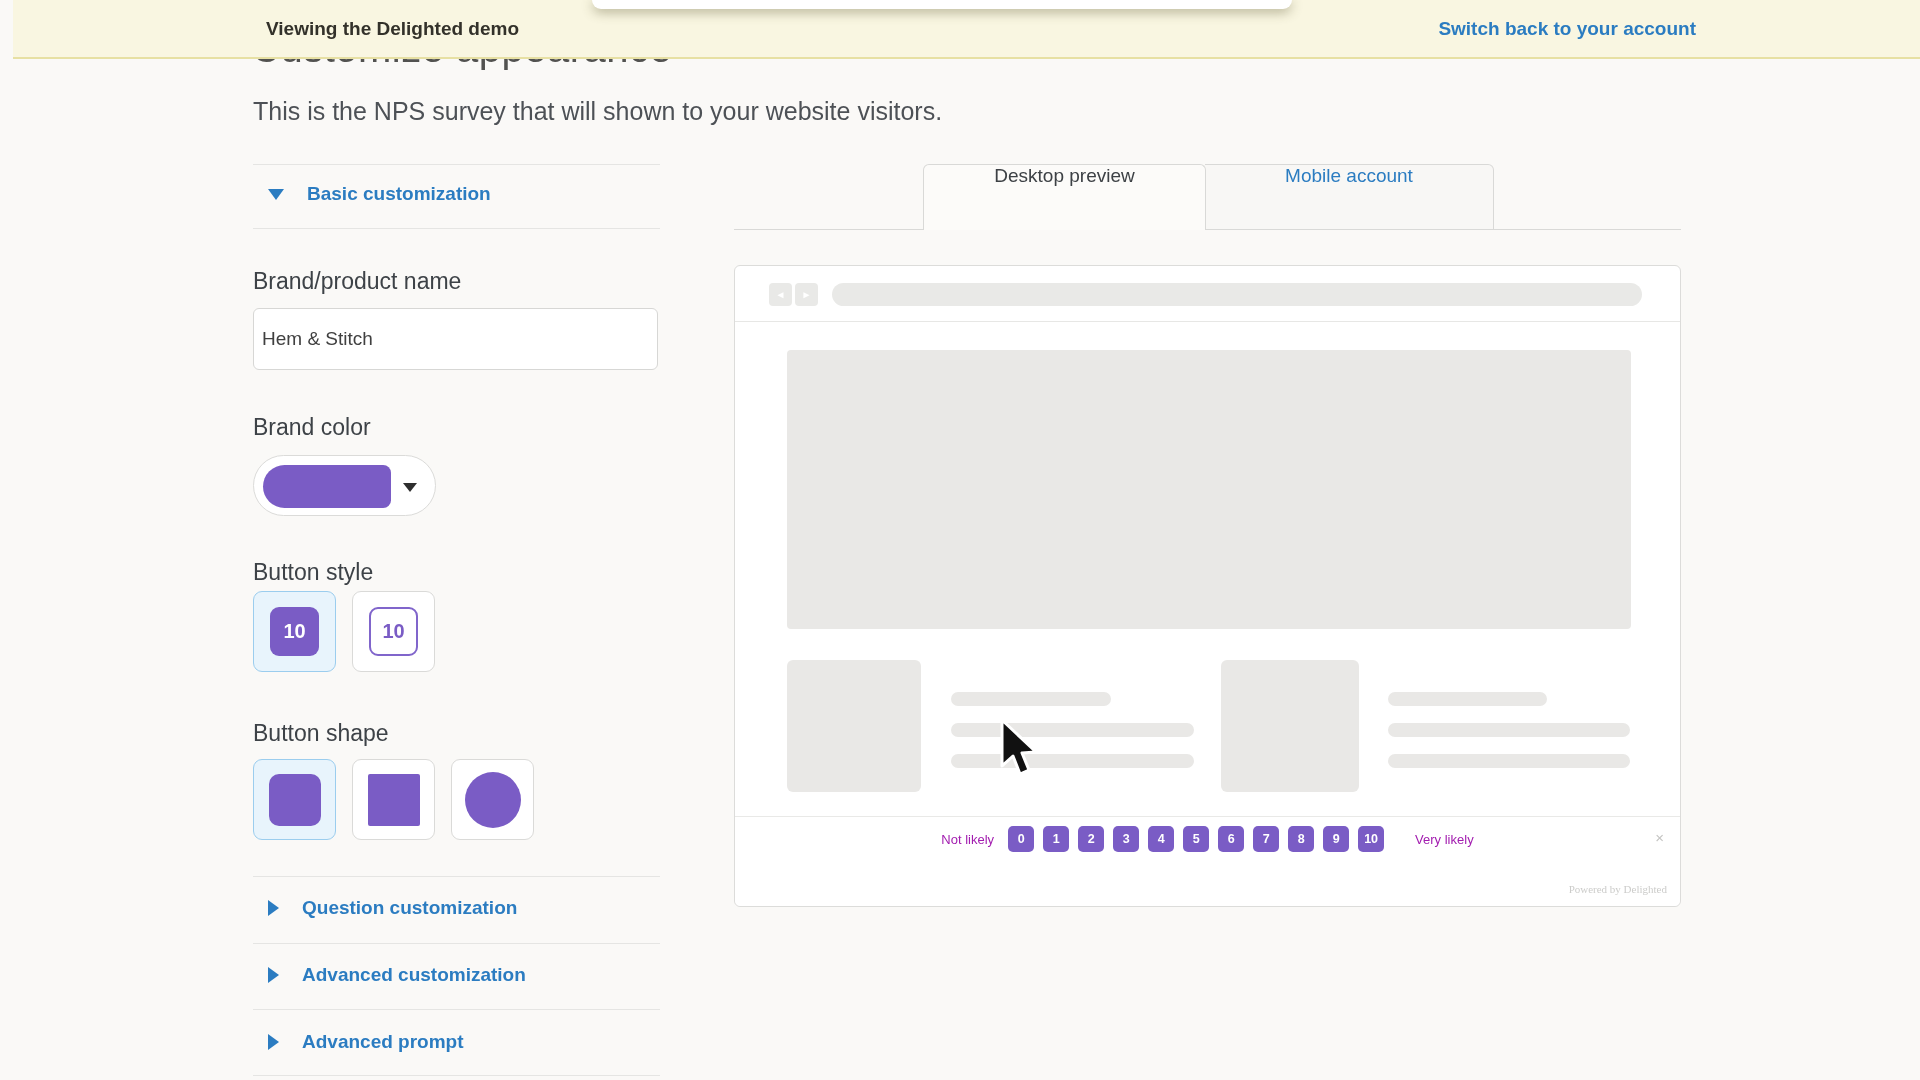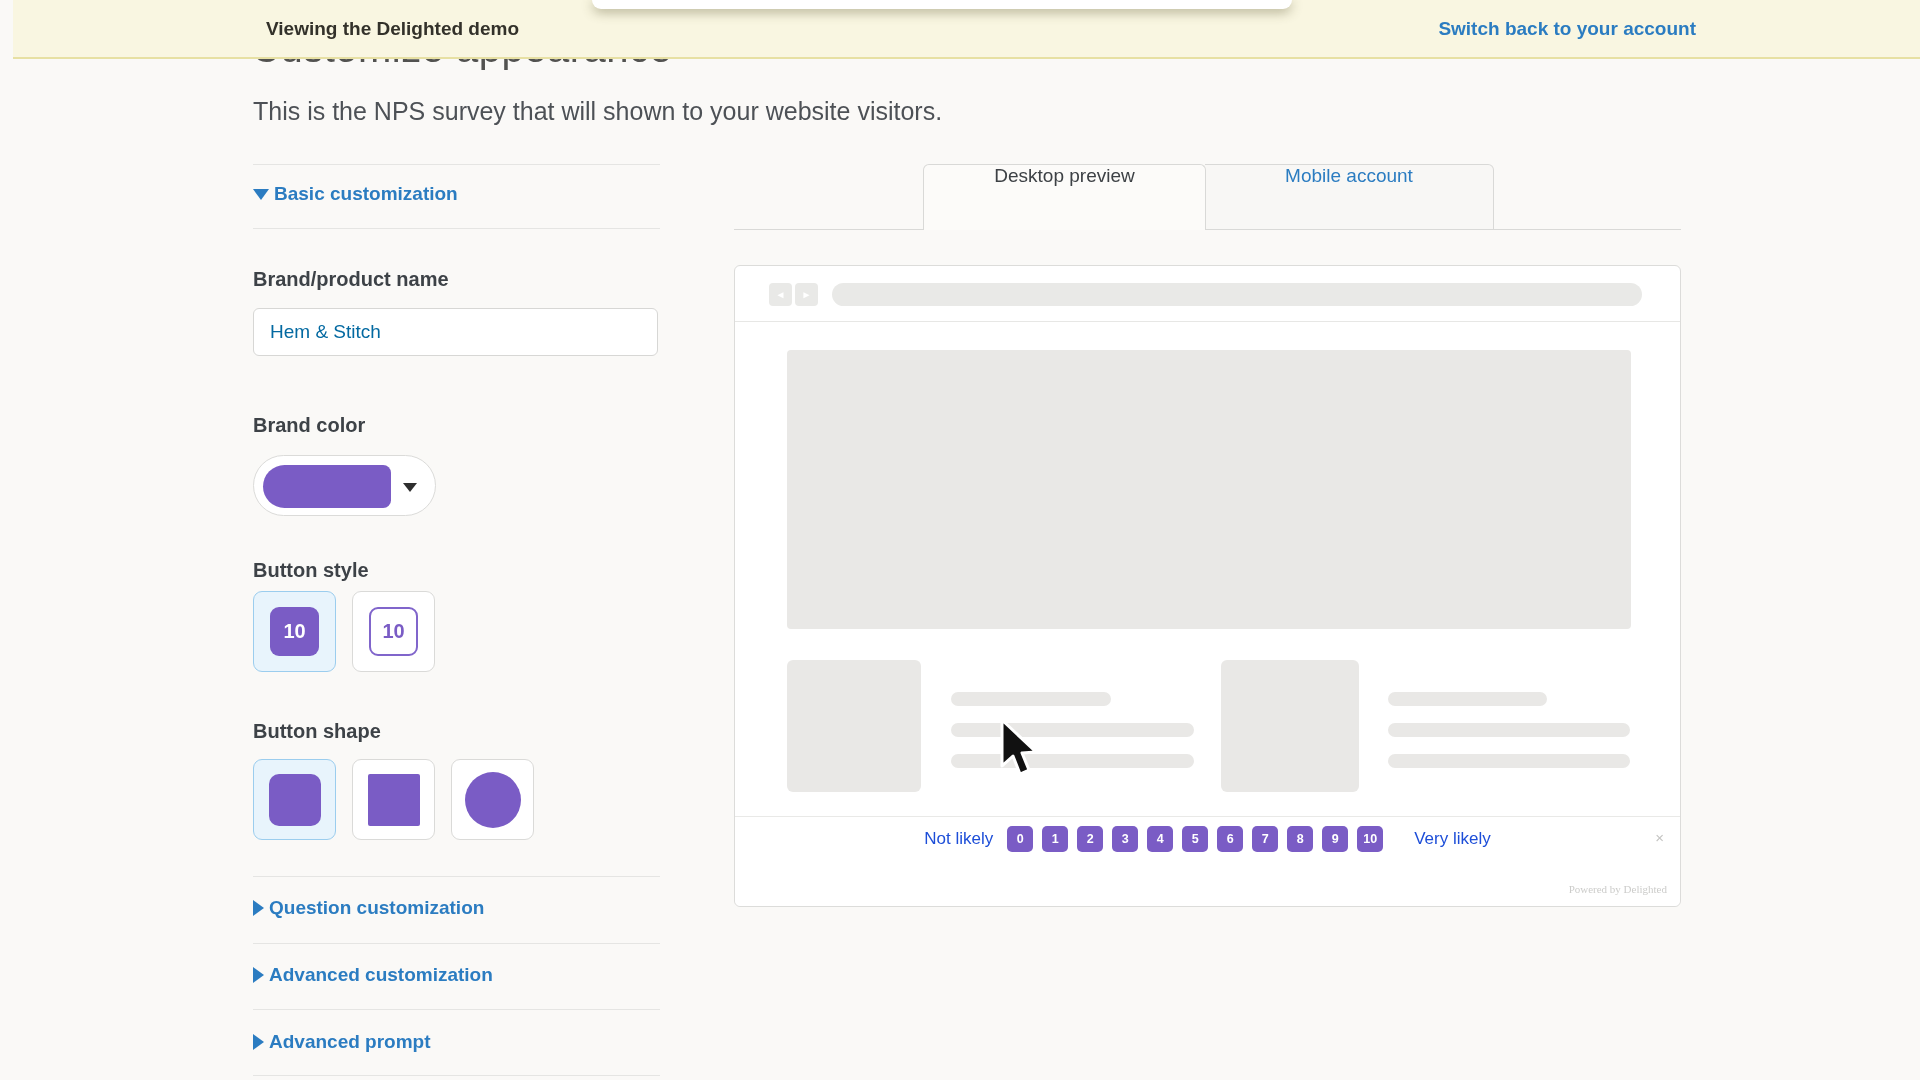--- a/index.html
+++ b/index.html
@@ -27,32 +27,32 @@
 
   
   .page-title {
     position:absolute; left:251px; top:26px; z-index:1;
     font-size:40px; font-weight:500; color:#525250; letter-spacing:.5px;
   }
   .page-subtitle { position:absolute; left:253px; top:97px; font-size:25px; color:#4d5156; }
 
   
   .divider { position:absolute; left:253px; width:407px; height:1px; background:#e5e5e3; }
-  .section-row { position:absolute; left:253px; display:flex; align-items:center; gap:5px; cursor:pointer; }
+  .section-row { position:absolute; left:268px; display:flex; align-items:center; gap:23px; cursor:pointer; }
   .section-label { font-size:19px; font-weight:bold; color:#2b7cc1; }
   .tri-down { width:0; height:0; border-left:8px solid transparent; border-right:8px solid transparent; border-top:11px solid #2b7cc1; }
   .tri-right { width:0; height:0; border-top:8px solid transparent; border-bottom:8px solid transparent; border-left:11px solid #2b7cc1; }
 
-  .field-label { position:absolute; left:253px; font-size:20px; font-weight:700; color:#3d4247; }
+  .field-label { position:absolute; left:253px; font-size:23px; font-weight:400; color:#3d4247; }
 
   .text-input {
-    position:absolute; left:253px; top:308px; width:405px; height:48px;
+    position:absolute; left:253px; top:308px; width:405px; height:62px;
     border:1px solid #d7d7d5; border-radius:6px; background:#fff;
-    font-family:"Liberation Sans", sans-serif; font-size:19px; color:#0369a1;
-    padding:0 16px; outline:none;
+    font-family:"Liberation Sans", sans-serif; font-size:19px; color:#404040;
+    padding:0 8px; outline:none;
   }
 
   .color-ctrl {
     position:absolute; left:253px; top:455px; width:183px; height:61px;
     background:#fff; border:1px solid #dbdbd9; border-radius:31px; cursor:pointer;
   }
   .color-swatch {
     position:absolute; left:9px; top:9px; width:128px; height:43px;
     background:#7a5cc5; border-radius:22px 8px 8px 22px;
   }
@@ -116,21 +116,21 @@
   .sk-line { height:14px; border-radius:7px; }
 
   
   .survey {
     position:absolute; left:0; bottom:0; width:100%; height:90px;
     background:#fff; border-top:1px solid #e9e9e7; border-radius:0 0 6px 6px;
   }
   .survey-q { text-align:center; padding-top:15px; font-size:13.5px; font-weight:bold; color:#3a3a3a; }
   .survey-close { position:absolute; right:16px; top:12px; font-size:15px; color:#c4c4c2; cursor:pointer; }
   .scale-row { display:flex; align-items:center; justify-content:center; margin-top:9px; gap:9px; }
-  .scale-label { font-size:17px; color:#1d4ed8; }
+  .scale-label { font-size:13px; color:#a21caf; }
   .scale-label.left { margin-right:5px; }
   .scale-label.right { margin-left:22px; }
   .score-btn {
     width:26px; height:26px; border-radius:5px; background:#7a5cc5;
     color:#fff; font-size:12.5px; font-weight:bold;
     display:flex; align-items:center; justify-content:center; cursor:pointer;
   }
   .powered { position:absolute; right:13px; bottom:11px; font-size:11px; color:#ccccca;font-family:Liberation Serif, serif; }
 
   .cursor-svg { position:absolute; left:998px; top:718px; z-index:100; pointer-events:none; }

